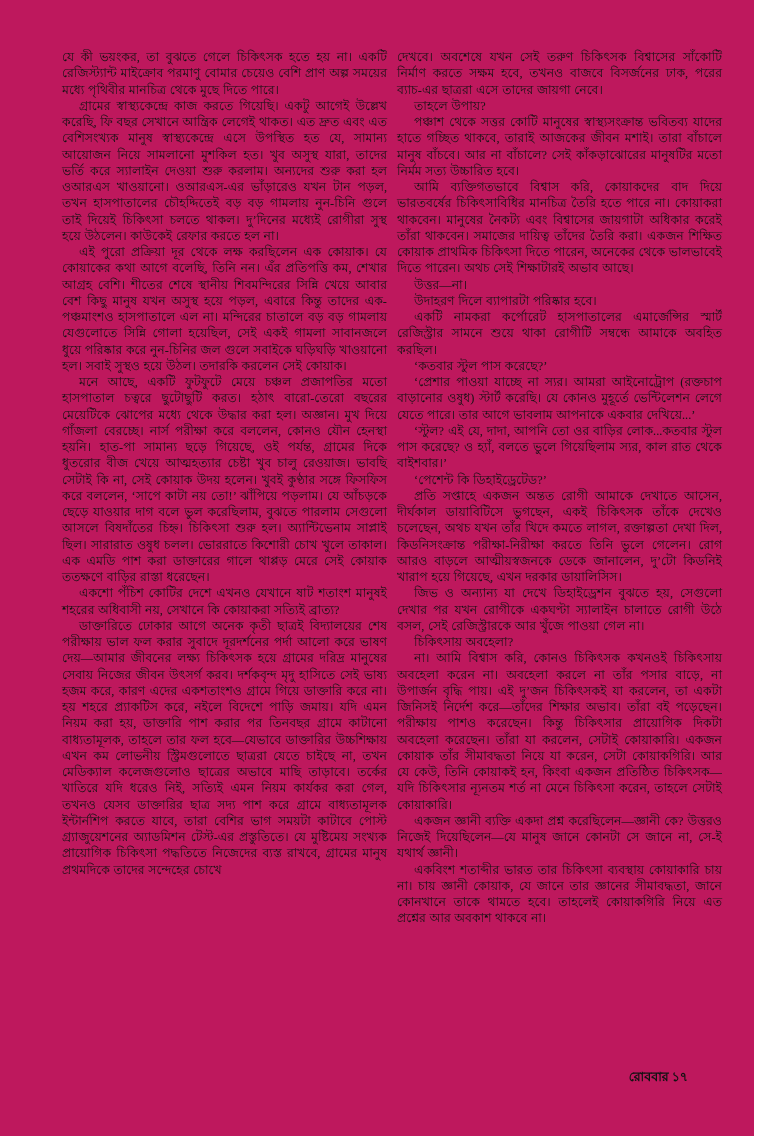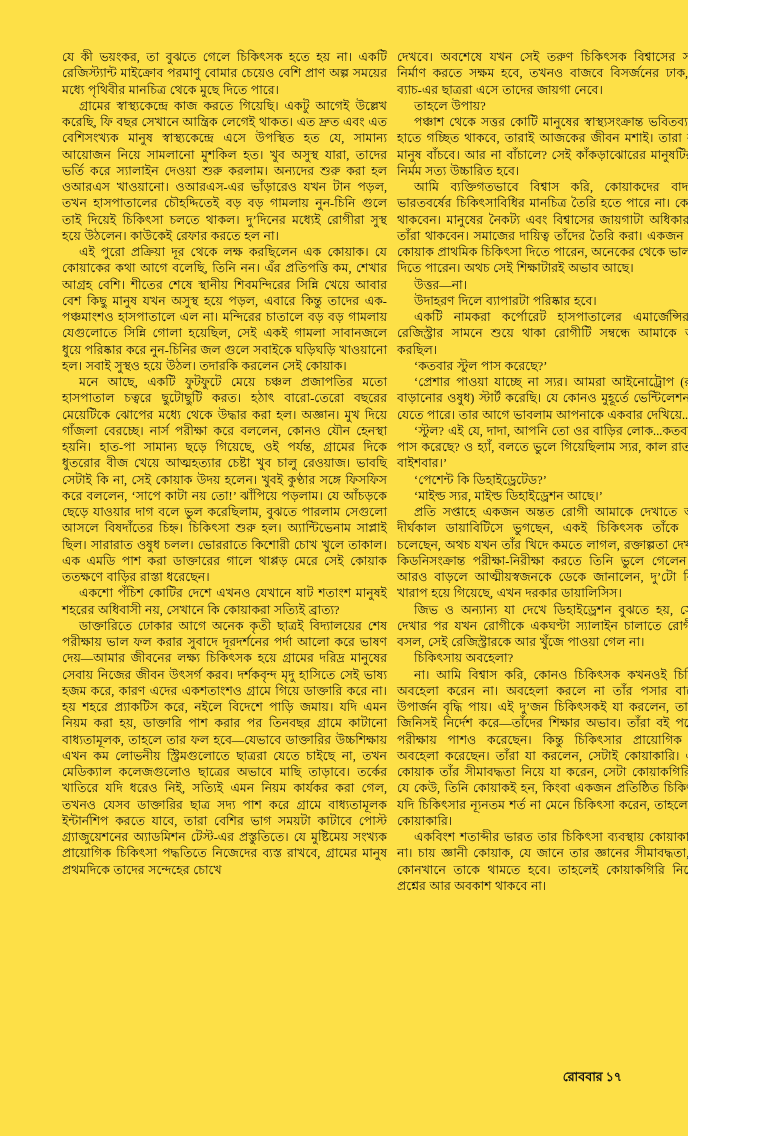--- a/index.html
+++ b/index.html
@@ -2,23 +2,23 @@
 <html lang="bn"><head>
 <meta charset="utf-8">
 <style>
   html, body {
     margin: 0;
     padding: 0;
     background: #ffffff;
   }
   .page {
     position: relative;
-    width: 688px;
+    width: 754px;
     height: 1136px;
-    background: #fde047;
+    background: #be185d;
     font-family: "Liberation Serif", "DejaVu Serif", serif;
     color: #121212;
     overflow: hidden;
   }
   .columns {
     position: absolute;
     left: 62px;
     top: 49px;
     width: 660px;
     display: flex;
@@ -67,22 +67,22 @@
         <p class="indent">তাহলে উপায়?</p>
         <p class="indent">পঞ্চাশ থেকে সত্তর কোটি মানুষের স্বাস্থ্যসংক্রান্ত ভবিতব্য যাদের হাতে গচ্ছিত থাকবে, তারাই আজকের জীবন মশাই। তারা বাঁচালে মানুষ বাঁচবে। আর না বাঁচালে? সেই কাঁকড়াঝোরের মানুষটির মতো নির্মম সত্য উচ্চারিত হবে।</p>
         <p class="indent">আমি ব্যক্তিগতভাবে বিশ্বাস করি, কোয়াকদের বাদ দিয়ে ভারতবর্ষের চিকিৎসাবিধির মানচিত্র তৈরি হতে পারে না। কোয়াকরা থাকবেন। মানুষের নৈকট্য এবং বিশ্বাসের জায়গাটা অধিকার করেই তাঁরা থাকবেন। সমাজের দায়িত্ব তাঁদের তৈরি করা। একজন শিক্ষিত কোয়াক প্রাথমিক চিকিৎসা দিতে পারেন, অনেকের থেকে ভালভাবেই দিতে পারেন। অথচ সেই শিক্ষাটারই অভাব আছে।</p>
         <p class="indent">উত্তর—না।</p>
         <p class="indent">উদাহরণ দিলে ব্যাপারটা পরিষ্কার হবে।</p>
         <p class="indent">একটি নামকরা কর্পোরেট হাসপাতালের এমার্জেন্সির স্মার্ট রেজিস্ট্রার সামনে শুয়ে থাকা রোগীটি সম্বন্ধে আমাকে অবহিত করছিল।</p>
         <p class="indent">‘কতবার স্টুল পাস করেছে?’</p>
         <p class="indent">‘প্রেশার পাওয়া যাচ্ছে না স্যর। আমরা আইনোট্রোপ (রক্তচাপ বাড়ানোর ওষুধ) স্টার্ট করেছি। যে কোনও মুহূর্তে ভেন্টিলেশন লেগে যেতে পারে। তার আগে ভাবলাম আপনাকে একবার দেখিয়ে...’</p>
         <p class="indent">‘স্টুল? এই যে, দাদা, আপনি তো ওর বাড়ির লোক...কতবার স্টুল পাস করেছে? ও হ্যাঁ, বলতে ভুলে গিয়েছিলাম স্যর, কাল রাত থেকে বাইশবার।’</p>
         <p class="indent">‘পেশেন্ট কি ডিহাইড্রেটেড?’</p>
-        <p class="indent">‘মাইল্ড স্যর, মাইল্ড ডিহাইড্রেশন আছে।’</p>
         <p class="indent">প্রতি সপ্তাহে একজন অন্তত রোগী আমাকে দেখাতে আসেন, দীর্ঘকাল ডায়াবিটিসে ভুগছেন, একই চিকিৎসক তাঁকে দেখেও চলেছেন, অথচ যখন তাঁর খিদে কমতে লাগল, রক্তাল্পতা দেখা দিল, কিডনিসংক্রান্ত পরীক্ষা-নিরীক্ষা করতে তিনি ভুলে গেলেন। রোগ আরও বাড়লে আত্মীয়স্বজনকে ডেকে জানালেন, দু’টো কিডনিই খারাপ হয়ে গিয়েছে, এখন দরকার ডায়ালিসিস।</p>
         <p class="indent">জিভ ও অন্যান্য যা দেখে ডিহাইড্রেশন বুঝতে হয়, সেগুলো দেখার পর যখন রোগীকে একঘণ্টা স্যালাইন চালাতে রোগী উঠে বসল, সেই রেজিস্ট্রারকে আর খুঁজে পাওয়া গেল না।</p>
         <p class="indent">চিকিৎসায় অবহেলা?</p>
         <p class="indent">না। আমি বিশ্বাস করি, কোনও চিকিৎসক কখনওই চিকিৎসায় অবহেলা করেন না। অবহেলা করলে না তাঁর পসার বাড়ে, না উপার্জন বৃদ্ধি পায়। এই দু’জন চিকিৎসকই যা করলেন, তা একটা জিনিসই নির্দেশ করে—তাঁদের শিক্ষার অভাব। তাঁরা বই পড়েছেন। পরীক্ষায় পাশও করেছেন। কিন্তু চিকিৎসার প্রায়োগিক দিকটা অবহেলা করেছেন। তাঁরা যা করলেন, সেটাই কোয়াকারি। একজন কোয়াক তাঁর সীমাবদ্ধতা নিয়ে যা করেন, সেটা কোয়াকগিরি। আর যে কেউ, তিনি কোয়াকই হন, কিংবা একজন প্রতিষ্ঠিত চিকিৎসক—যদি চিকিৎসার ন্যূনতম শর্ত না মেনে চিকিৎসা করেন, তাহলে সেটাই কোয়াকারি।</p>
+        <p class="indent">একজন জ্ঞানী ব্যক্তি একদা প্রশ্ন করেছিলেন—জ্ঞানী কে? উত্তরও নিজেই দিয়েছিলেন—যে মানুষ জানে কোনটা সে জানে না, সে-ই যথার্থ জ্ঞানী।</p>
         <p class="indent">একবিংশ শতাব্দীর ভারত তার চিকিৎসা ব্যবস্থায় কোয়াকারি চায় না। চায় জ্ঞানী কোয়াক, যে জানে তার জ্ঞানের সীমাবদ্ধতা, জানে কোনখানে তাকে থামতে হবে। তাহলেই কোয়াকগিরি নিয়ে এত প্রশ্নের আর অবকাশ থাকবে না।</p>
       </div>
   </div>
   <div class="page-footer">রোববার ১৭</div>
 </div>
 
 </body></html>

